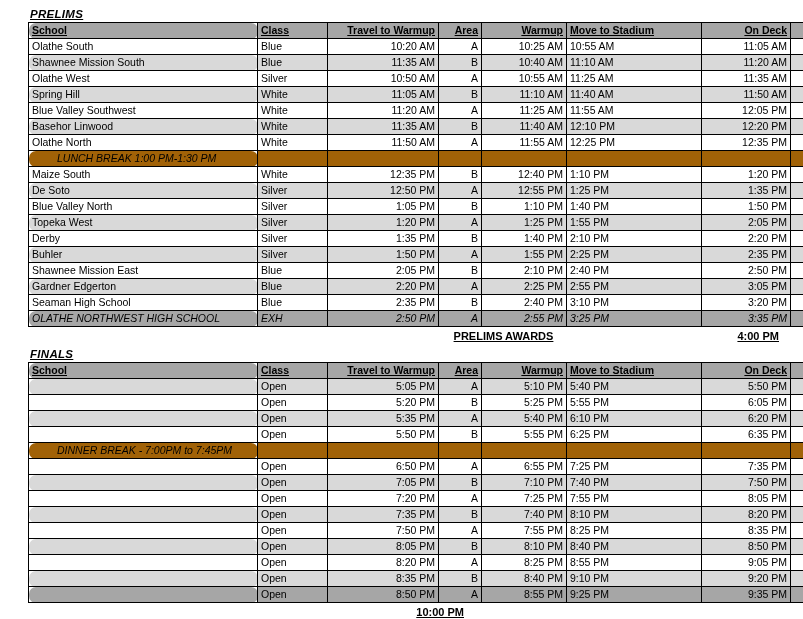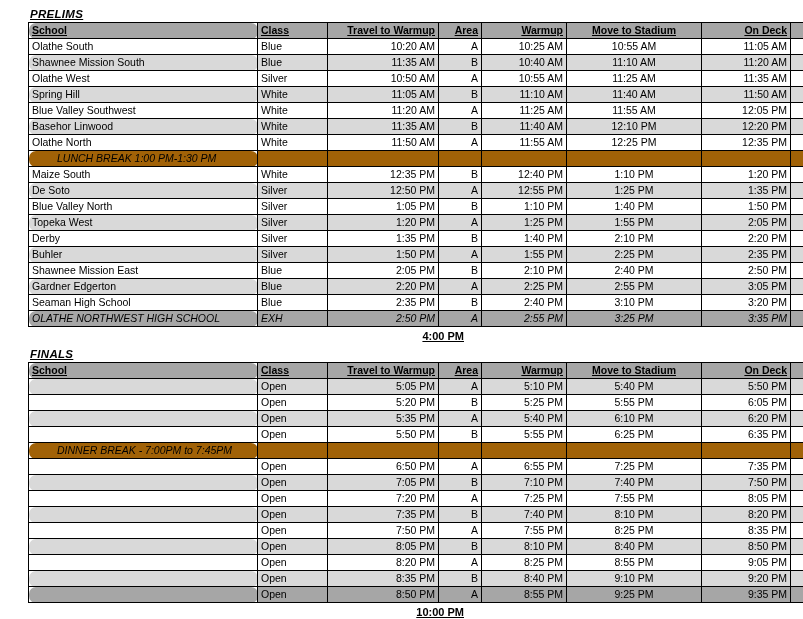--- a/index.html
+++ b/index.html
@@ -47,21 +47,21 @@
     font-weight: normal;
     vertical-align: middle;
   }
 
   
   .c-school { width: 222px; text-align: left; border-radius: 7px; }
   .c-class  { width: 63px;  text-align: left; }
   .c-travel { width: 104px; text-align: right; }
   .c-area   { width: 36px;  text-align: right; }
   .c-warmup { width: 78px;  text-align: right; }
-  .c-move   { width: 128px; text-align: center; }
+  .c-move   { width: 128px; text-align: left; }
   .c-ondeck { width: 82px;  text-align: right; }
   .c-perf   { width: 121px; text-align: right; font-weight: bold; }
 
   
   tr.hdr td {
     background: #A6A6A6;
     font-weight: bold;
     font-size: 10.5px;
   }
   tr.hdr td span { text-decoration: underline; }
@@ -318,20 +318,21 @@
               <td class="c-warmup">2:55 PM</td>
               <td class="c-move">3:25 PM</td>
               <td class="c-ondeck">3:35 PM</td>
               <td class="c-perf">3:45 PM</td>
             </tr>
           </tbody>
       </table>
     </div>
     <div class="awards">
       <div class="aw-spacer"></div>
+      <div class="aw-label">PRELIMS AWARDS</div>
       <div class="aw-time">4:00 PM</div>
     </div>
   </div>
 
   <div class="block-finals">
     <div class="section-title">FINALS</div>
     <div class="tbl-wrap">
       <table class="sched">
         <tbody>
           <tr class="hdr">

